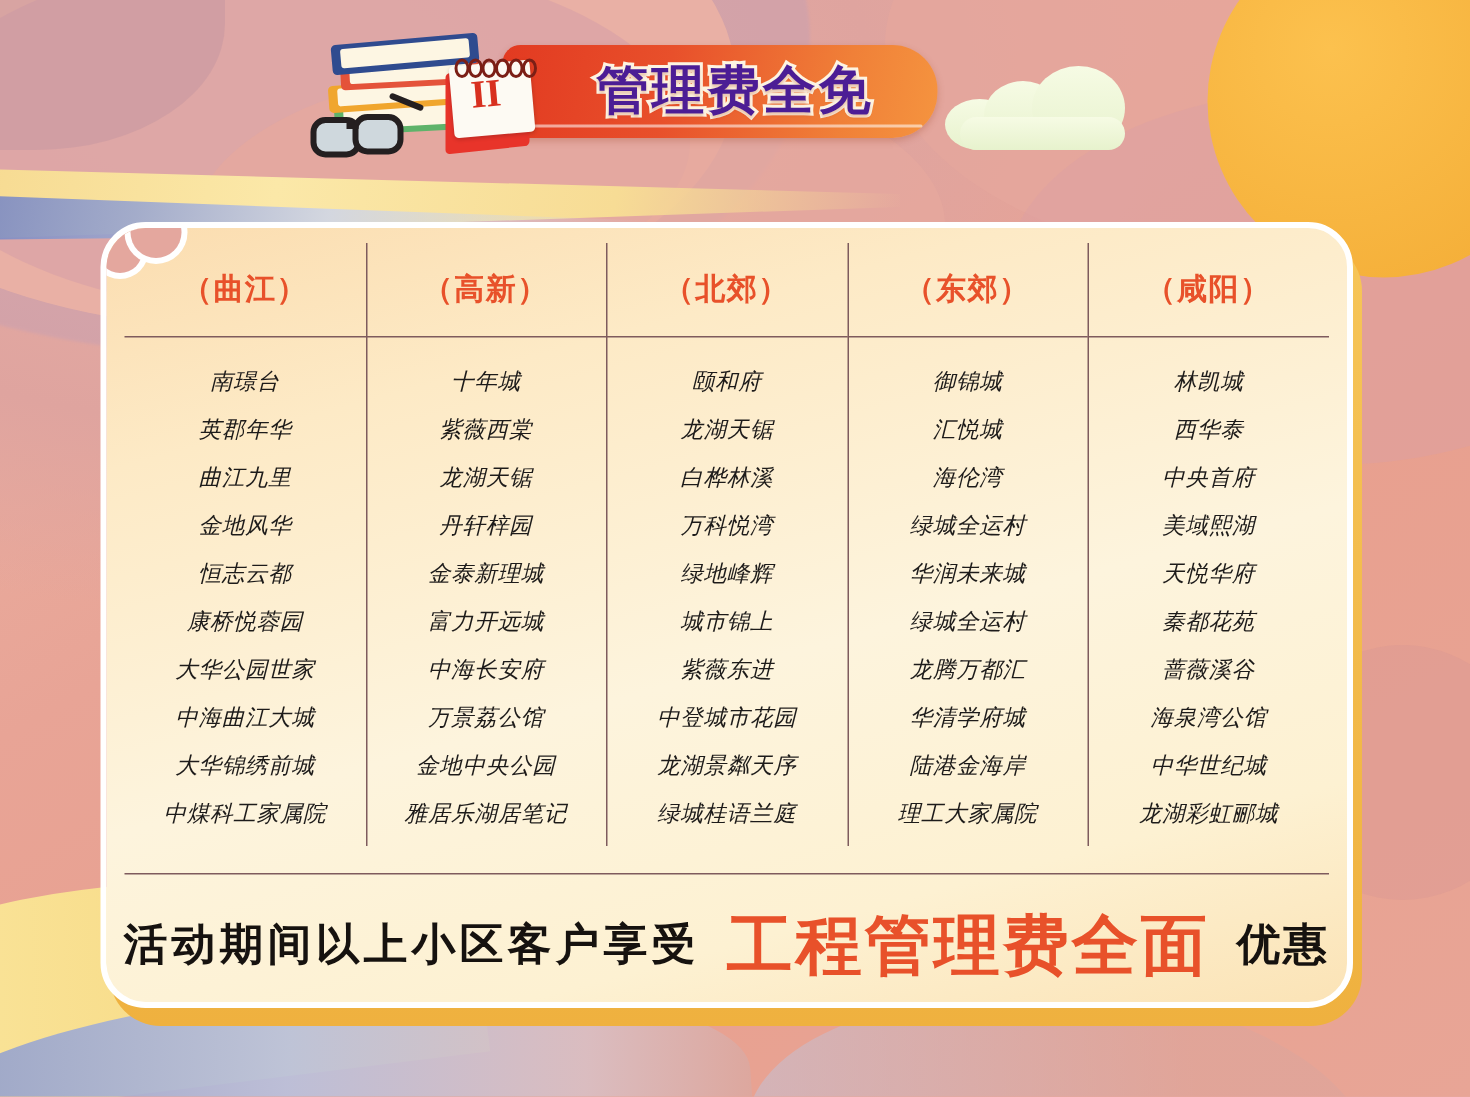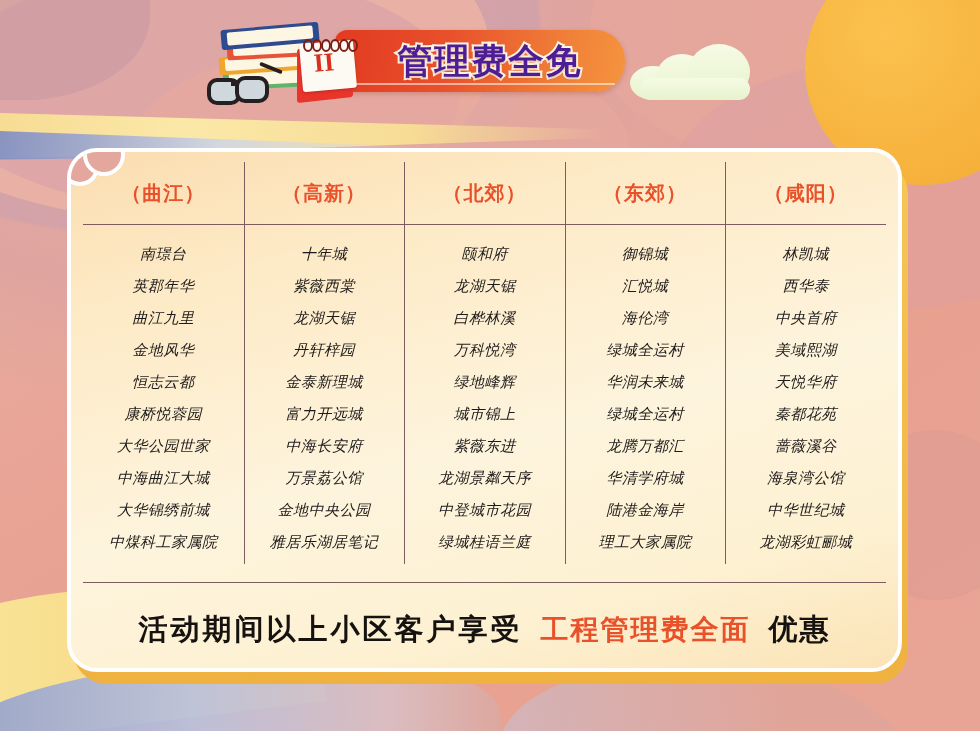--- a/index.html
+++ b/index.html
@@ -219,21 +219,21 @@
   #footer{
     position:absolute;left:0;right:0;top:440px;height:76px;
     display:flex;align-items:center;justify-content:center;
     gap:12px;
   }
   .f-black{
     font-size:29px;font-weight:bold;color:#16120f;letter-spacing:3px;
     font-family:"DejaVu Sans","Liberation Sans",sans-serif;
   }
   .f-red{
-    font-size:28px;font-weight:bold;color:#e8512a;letter-spacing:2px;
+    font-size:44px;font-weight:bold;color:#e8512a;letter-spacing:2px;
     margin:0 6px;
     font-family:"DejaVu Sans","Liberation Sans",sans-serif;
   }
   .f-black2{
     font-size:29px;font-weight:bold;color:#16120f;letter-spacing:2px;
     font-family:"DejaVu Sans","Liberation Sans",sans-serif;
   }
 </style>
 </head>
 <body>
@@ -343,22 +343,22 @@
           <div class="col-head">（北郊）</div>
           <div class="col-rule"></div>
           <div class="col-body">
             <div class="cell">颐和府</div>
             <div class="cell">龙湖天锯</div>
             <div class="cell">白桦林溪</div>
             <div class="cell">万科悦湾</div>
             <div class="cell">绿地峰辉</div>
             <div class="cell">城市锦上</div>
             <div class="cell">紫薇东进</div>
+            <div class="cell">中登城市花园</div>
             <div class="cell">龙湖景粼天序</div>
-            <div class="cell">中登城市花园</div>
             <div class="cell">绿城桂语兰庭</div>
           </div>
         </div>
         <div class="col">
           <div class="col-head">（东郊）</div>
           <div class="col-rule"></div>
           <div class="col-body">
             <div class="cell">御锦城</div>
             <div class="cell">汇悦城</div>
             <div class="cell">海伦湾</div>

